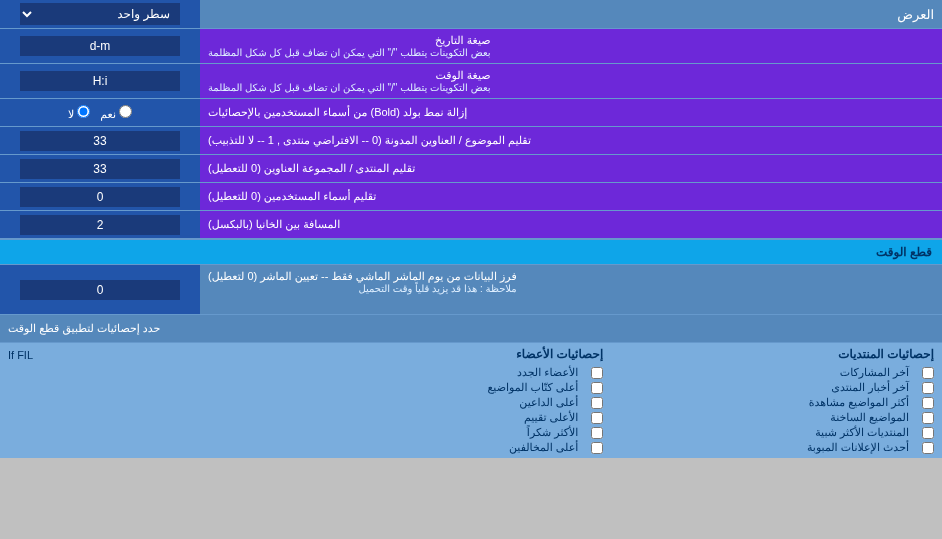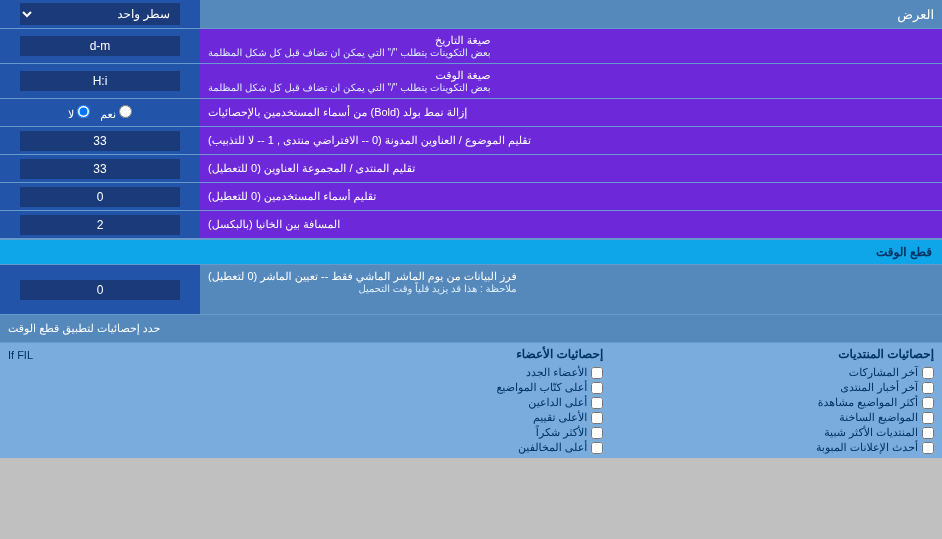--- a/index.html
+++ b/index.html
@@ -137,21 +137,21 @@
     }
     .checkboxes-col.left-label {
       flex: 0.8;
       align-items: flex-end;
       justify-content: flex-start;
       padding-top: 2px;
     }
     .checkbox-item {
       display: flex;
       align-items: center;
-      gap: 4px;
+      gap: 13px;
       color: #003366;
       font-size: 11px;
       direction: rtl;
     }
     .checkbox-item input[type="checkbox"] {
       width: 12px;
       height: 12px;
     }
     .col-header {
       color: #003366;

